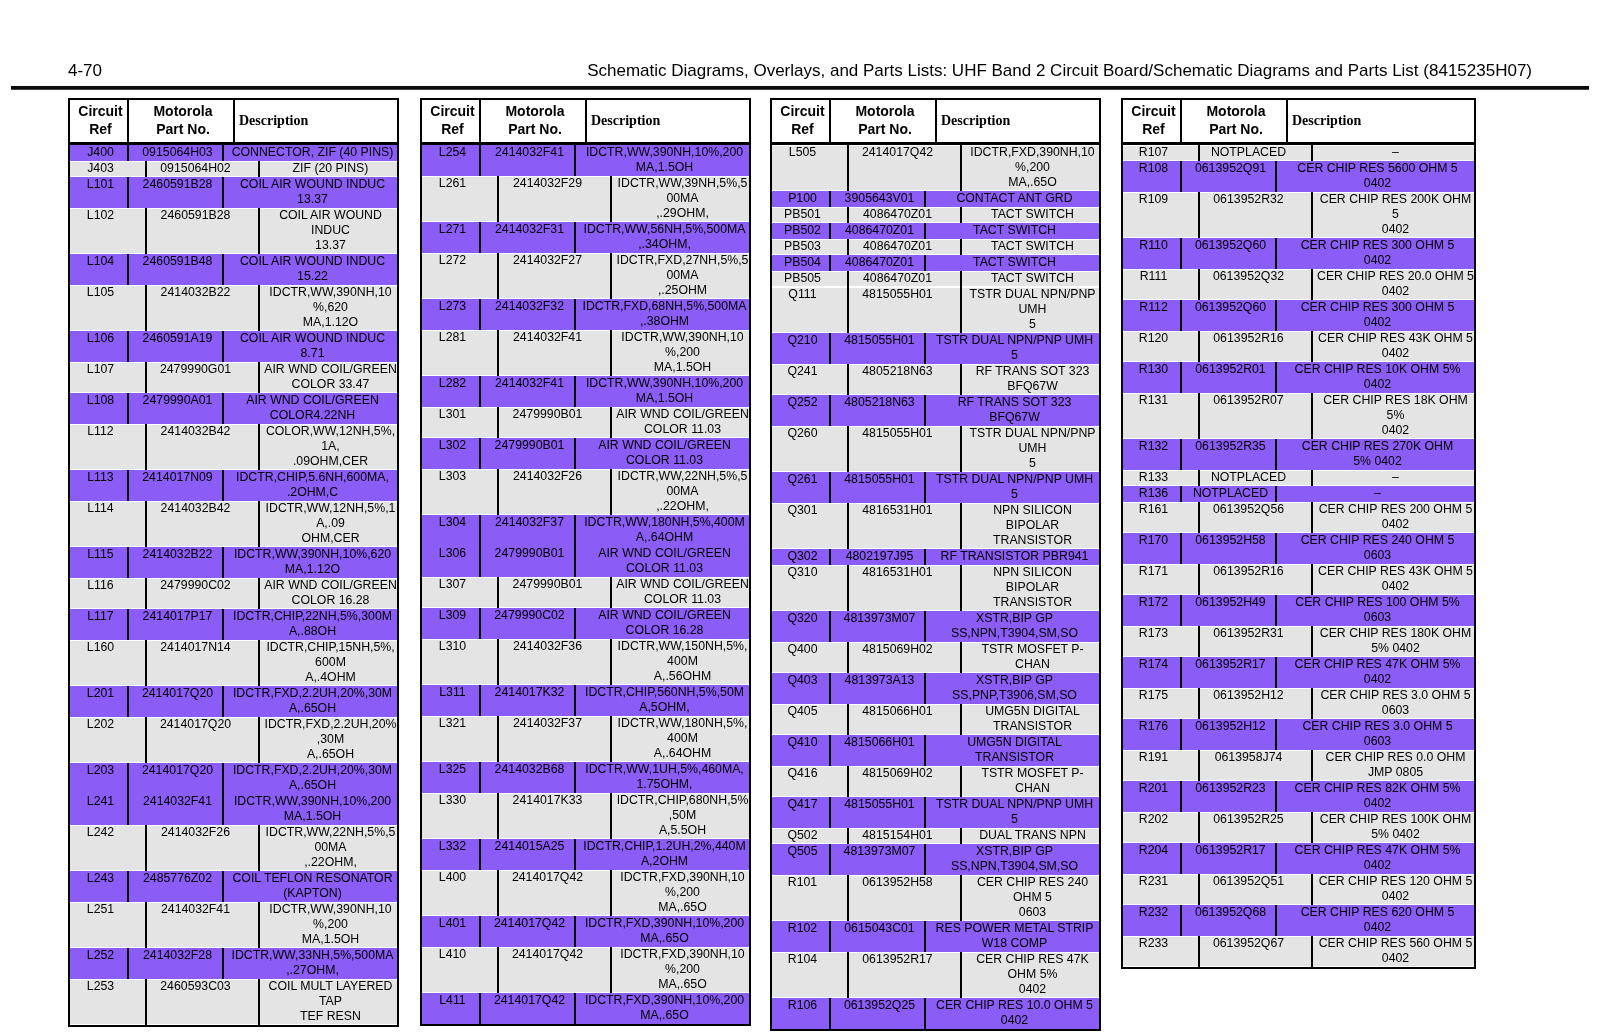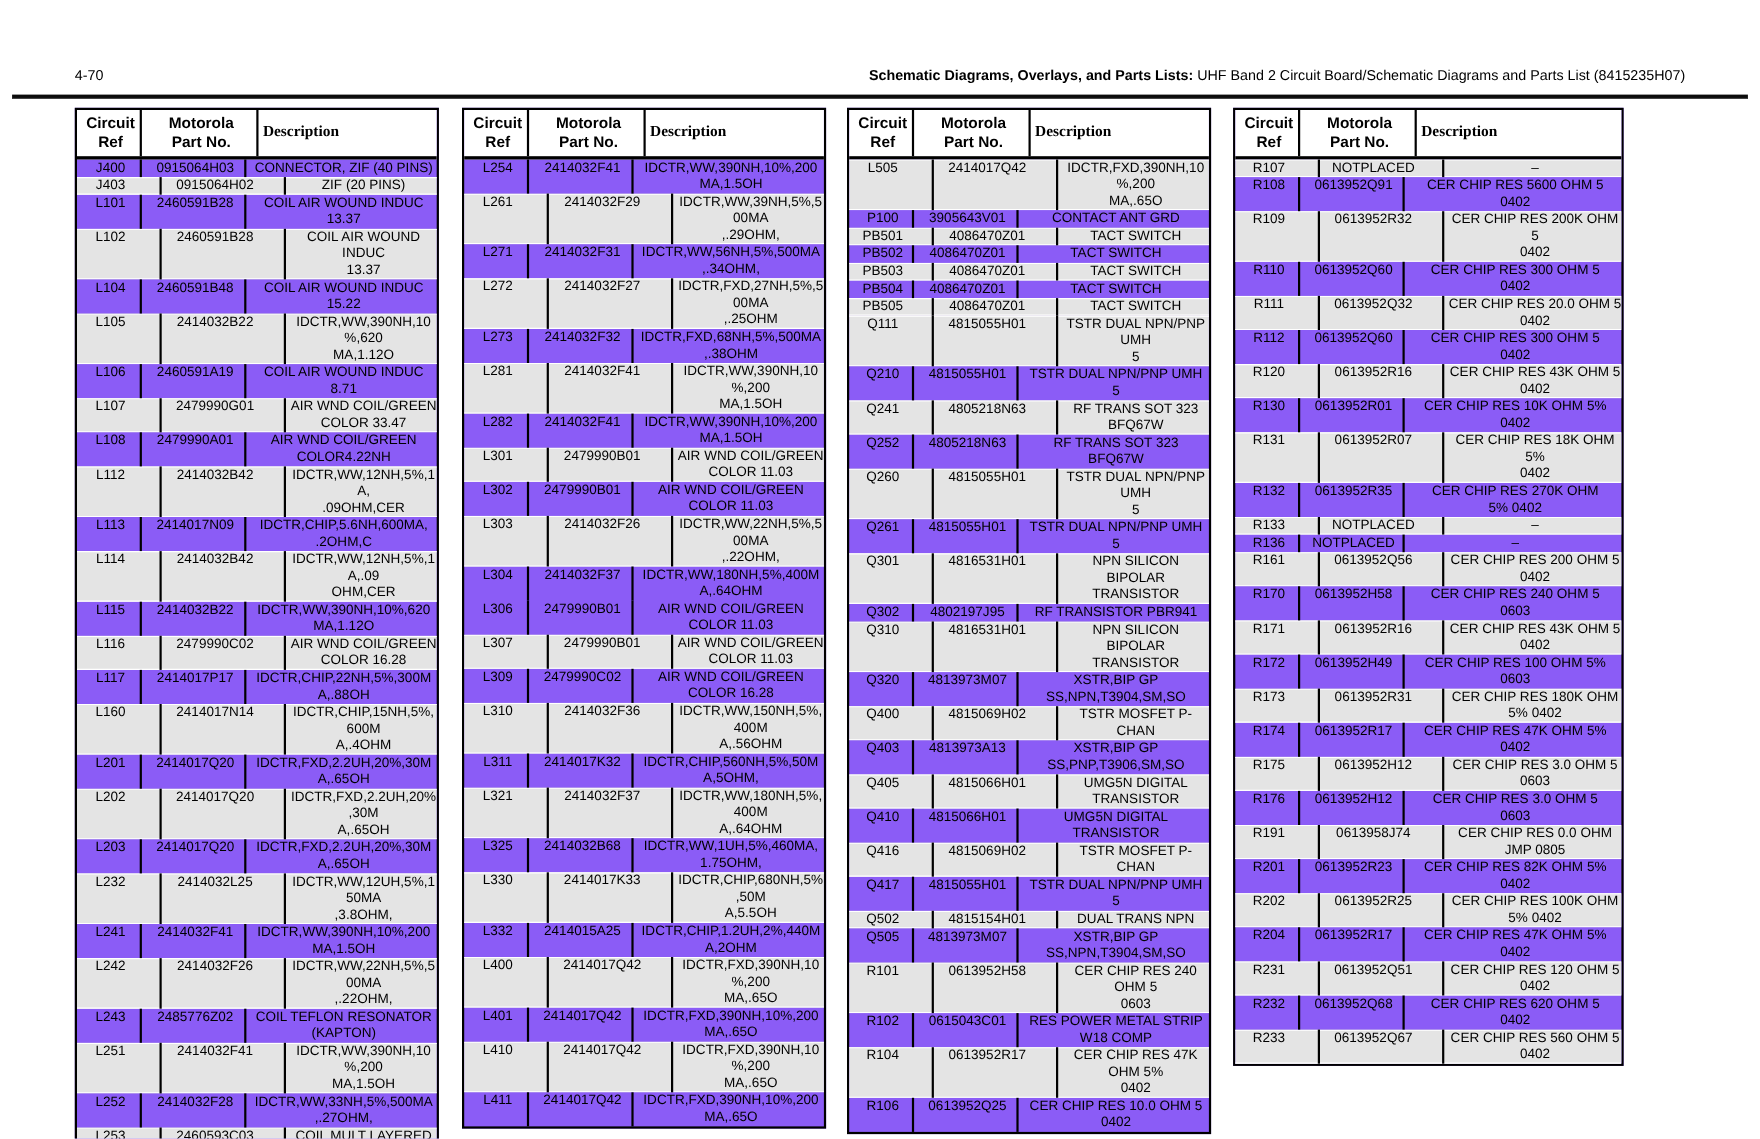--- a/index.html
+++ b/index.html
@@ -13,25 +13,25 @@
   }
   * { box-sizing: border-box; }
 
   
   .pg-header {
     position: absolute;
     top: 61px; left: 68px; width: 1464px;
     display: flex;
     justify-content: space-between;
     align-items: baseline;
-    font-size: 13px;
+    font-size: 17px;
     line-height: 1.2;
     white-space: nowrap;
   }
-  .pg-header .bold { font-weight: bold; }
+  .pg-header .bold { font-weight: normal; }
 
   .rule {
     position: absolute;
     top: 86px; left: 11px; width: 1578px; height: 4px;
     background: #0b0b0b;
     border-bottom: 1px solid #444;
   }
 
   
   .parts-table {
@@ -143,21 +143,21 @@
       </div>
       <div class="tr">
         <div class="td ref">L108</div>
         <div class="td part">2479990A01</div>
         <div class="td desc">AIR WND COIL/GREEN
 COLOR4.22NH</div>
       </div>
       <div class="tr shaded">
         <div class="td ref">L112</div>
         <div class="td part">2414032B42</div>
-        <div class="td desc">IDCTR,WW,12NH,5%,1A,
+        <div class="td desc">COLOR,WW,12NH,5%,1A,
 .09OHM,CER</div>
       </div>
       <div class="tr">
         <div class="td ref">L113</div>
         <div class="td part">2414017N09</div>
         <div class="td desc">IDCTR,CHIP,5.6NH,600MA,
 .2OHM,C</div>
       </div>
       <div class="tr shaded">
         <div class="td ref">L114</div>
@@ -199,26 +199,20 @@
         <div class="td ref">L202</div>
         <div class="td part">2414017Q20</div>
         <div class="td desc">IDCTR,FXD,2.2UH,20%,30M
 A,.65OH</div>
       </div>
       <div class="tr">
         <div class="td ref">L203</div>
         <div class="td part">2414017Q20</div>
         <div class="td desc">IDCTR,FXD,2.2UH,20%,30M
 A,.65OH</div>
-      </div>
-      <div class="tr shaded">
-        <div class="td ref">L232</div>
-        <div class="td part">2414032L25</div>
-        <div class="td desc">IDCTR,WW,12UH,5%,150MA
-,3.8OHM,</div>
       </div>
       <div class="tr">
         <div class="td ref">L241</div>
         <div class="td part">2414032F41</div>
         <div class="td desc">IDCTR,WW,390NH,10%,200
 MA,1.5OH</div>
       </div>
       <div class="tr shaded">
         <div class="td ref">L242</div>
         <div class="td part">2414032F26</div>

